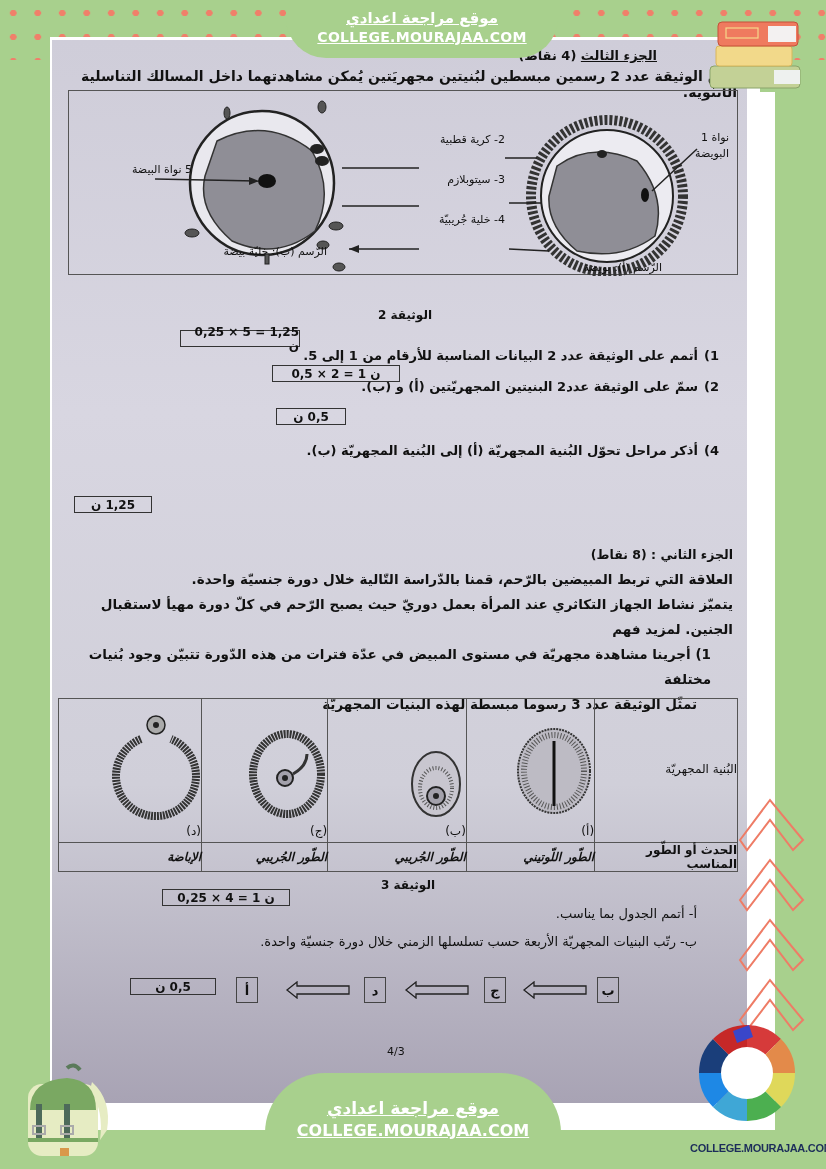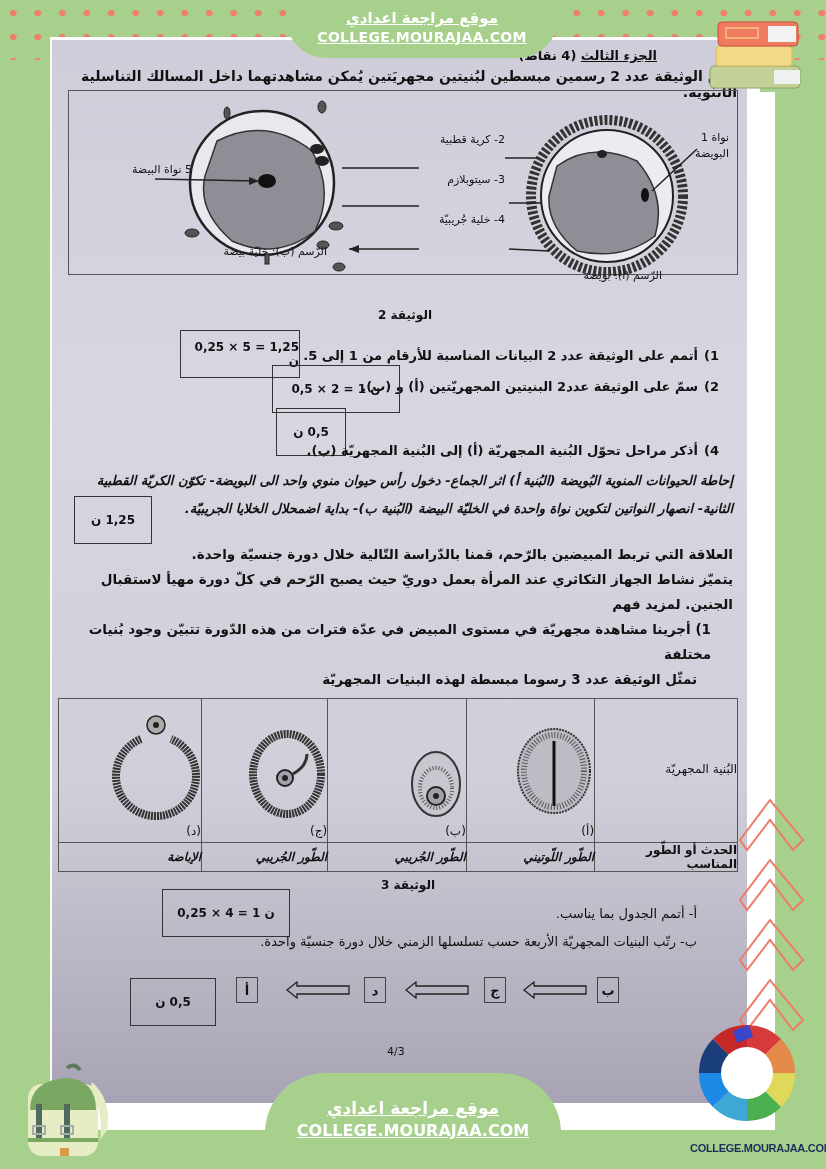--- a/index.html
+++ b/index.html
@@ -66,21 +66,21 @@
   .diagram-box {
     position: absolute; left: 16px; top: 50px; width: 670px; height: 185px;
     border: 1.5px solid #555;
   }
   .label { position: absolute; font-size: 11px; white-space: nowrap; }
   .doc-label { position: absolute; font-size: 12px; font-weight: bold; }
   .qline { position: absolute; font-size: 13px; font-weight: bold; white-space: nowrap; }
   .q-num { display: inline-block; margin-left: 6px; }
   .ans { font-style: italic; font-weight: bold; font-size: 13px; }
   .score-box {
-    position: absolute; height: 48px; border: 1.5px solid #333;
+    position: absolute; height: 17px; border: 1.5px solid #333;
     font-size: 12px; font-weight: bold; display: flex; align-items: center; justify-content: center;
     direction: rtl; background: transparent;
   }
   .answer-para {
     position: absolute; right: 14px; width: 665px; font-size: 13px; font-style: italic; font-weight: bold;
     line-height: 28px;
   }
   .part2 {
     position: absolute; right: 14px; width: 665px; font-size: 13.5px; font-weight: bold; line-height: 25px;
   }
@@ -173,21 +173,21 @@
         <line x1="442" y1="158" x2="482" y2="160" stroke="#222" stroke-width="1.5"></line>
         <line x1="630" y1="58" x2="585" y2="100" stroke="#222" stroke-width="1.5"></line>
       </g>
     </svg>
     <div class="label" style="right:8px; top:40px;">نواة 1</div>
     <div class="label" style="right:8px; top:56px;">البويضة</div>
     <div class="label" style="right:232px; top:42px;">2- كرية قطبية</div>
     <div class="label" style="right:232px; top:82px;">3- سيتوبلازم</div>
     <div class="label" style="right:232px; top:122px;">4- خلية جُريبيّة</div>
     <div class="label" style="right:545px; top:72px;">5 نواة البيضة</div>
-    <div class="label" style="right:75px; top:170px;margin-top:8px;">الرّسم (أ): بويضة</div>
+    <div class="label" style="right:75px; top:170px;">الرّسم (أ): بويضة</div>
     <div class="label" style="right:410px; top:154px;">الرّسم (ب): خليّة بيضة</div>
   </div>
 
   <div class="doc-label" style="right:315px; top:268px;">الوثيقة 2</div>
 
 
   <div class="qline" style="right:28px; top:308px;">
     <span class="q-num">1)</span><span>أتمم على الوثيقة عدد 2 البيانات المناسبة للأرقام من 1 إلى 5.</span>
   </div>
   <div class="score-box" style="left:128px; top:290px; width:120px;">1,25 = 5 × 0,25 ن</div>
@@ -196,27 +196,27 @@
     <span class="q-num">2)</span><span>سمّ على الوثيقة عدد2 البنيتين المجهريّتين (أ) و (ب).</span>
   </div>
   <div class="score-box" style="left:220px; top:325px; width:128px; direction:ltr;">0,5 × 2 = 1 ن</div>
 
   <div class="score-box" style="left:224px; top:368px; width:70px;">0,5 ن</div>
 
   <div class="qline" style="right:28px; top:403px;">
     <span class="q-num">4)</span><span>أذكر مراحل تحوّل البُنية المجهريّة (أ) إلى البُنية المجهريّة (ب).</span>
   </div>
 
-  <div class="answer-para" style="top:427px;">
-    <div>إحاطة الحيوانات المنوية البُويضة (البُنية أ) اثر الجماع- دخول رأس حيوان منوي واحد الى البويضة- تكوّن الكريّة القطبية</div>
-    <div>الثانية- انصهار النواتين لتكوين نواة واحدة في الخليّة البيضة (البُنية ب)- بداية اضمحلال الخلايا الجريبيّة.</div>
-  </div>
   <div class="score-box" style="left:22px; top:456px; width:78px;">1,25 ن</div>
 
   <div class="part2" style="top:502px;">
+    <div style="font-size:12.5px;">
+      <span>الجزء الثاني</span> :
+      <span>(8 نقاط)</span>
+    </div>
     <div>العلاقة التي تربط المبيضين بالرّحم، قمنا بالدّراسة التّالية خلال دورة جنسيّة واحدة.</div>
     <div>يتميّز نشاط الجهاز التكاثري عند المرأة بعمل دوريّ حيث يصبح الرّحم في كلّ دورة مهيأ لاستقبال الجنين. لمزيد فهم</div>
     <div style="margin-right:22px;">
       <span>1)</span>
       <span>أجرينا مشاهدة مجهريّة في مستوى المبيض في عدّة فترات من هذه الدّورة تتبيّن وجود بُنيات مختلفة</span>
     </div>
     <div style="margin-right:36px;">تمثّل الوثيقة عدد 3 رسوما مبسطة لهذه البنيات المجهريّة</div>
   </div>
 
   <table class="structs">

